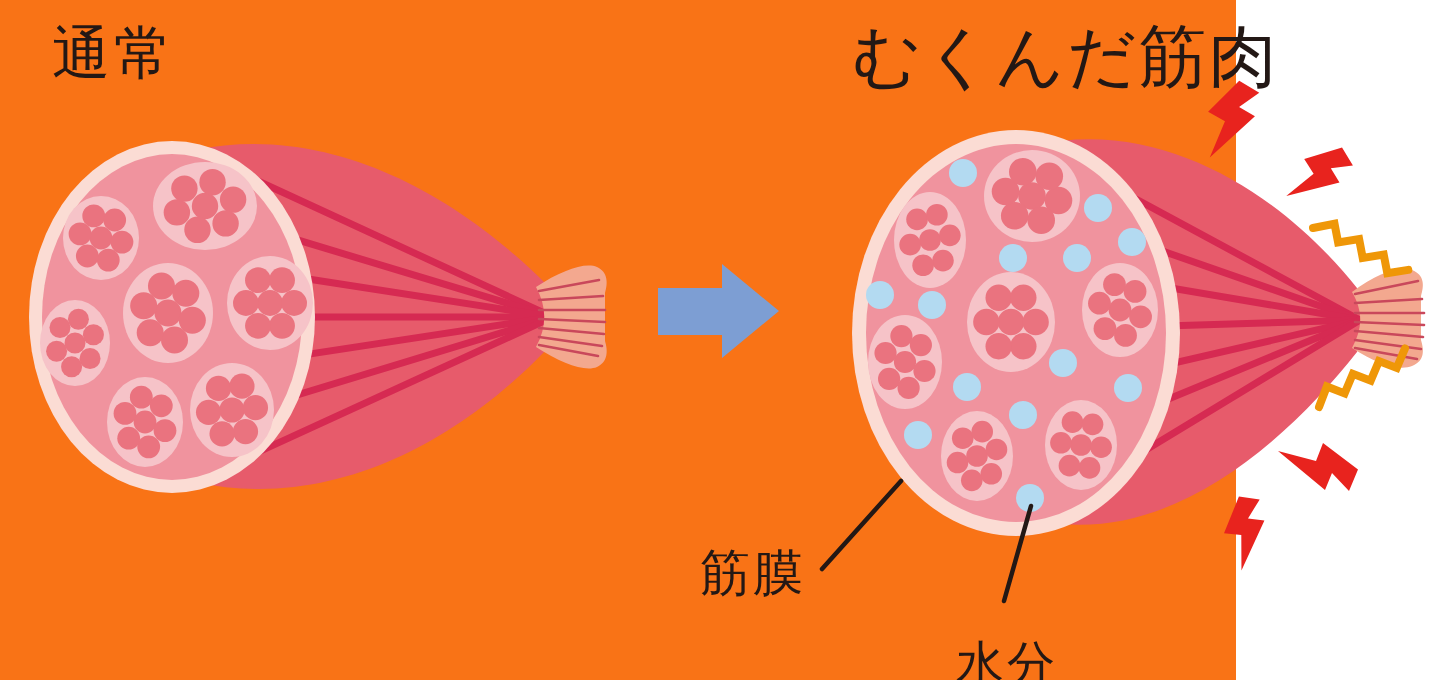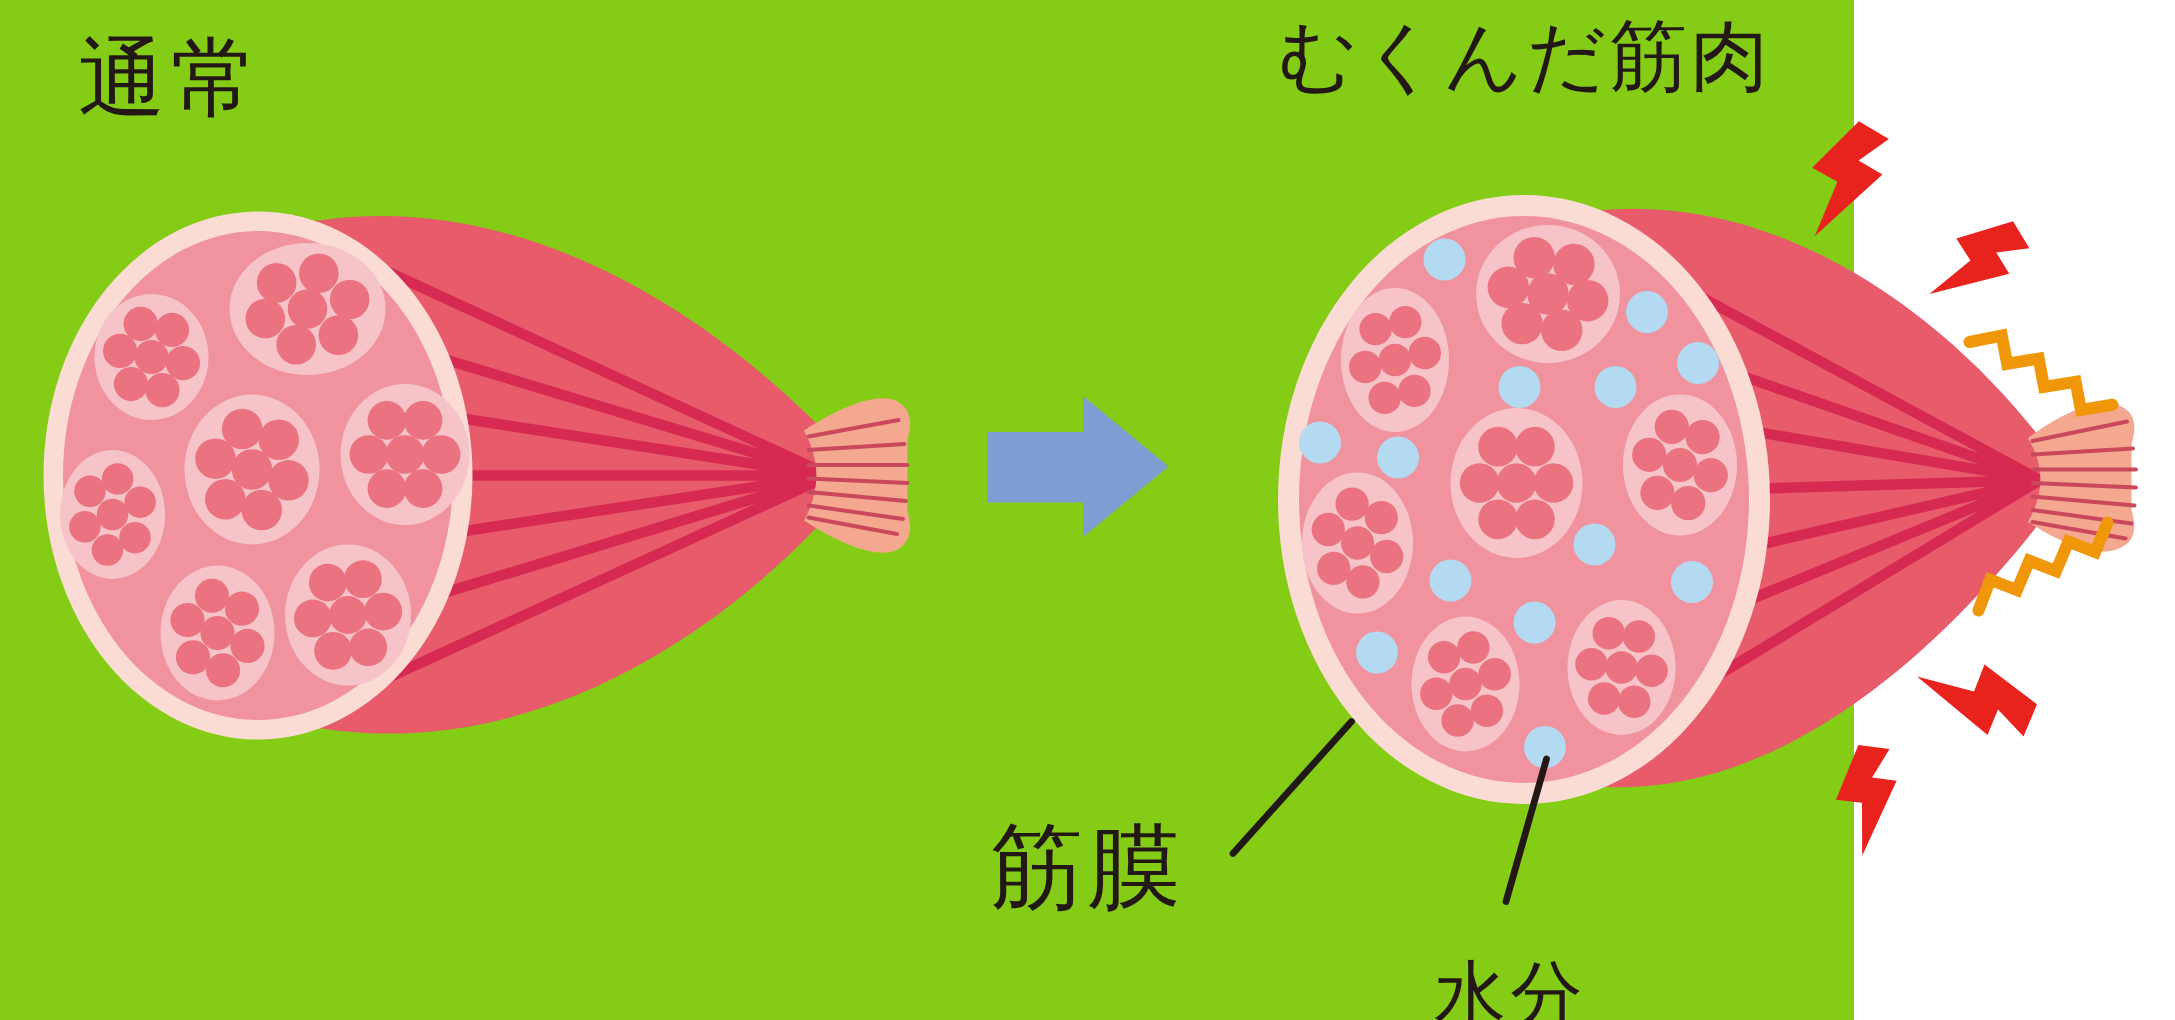--- a/index.html
+++ b/index.html
@@ -2,34 +2,34 @@
 <html><head>
 <meta charset="utf-8">
 <style>
   html,body{margin:0;padding:0;}
   body{
     width:1450px;height:680px;
     background:#ffffff;
     font-family:"Liberation Sans","DejaVu Sans",sans-serif;
     overflow:hidden;
   }
-  .canvas{position:relative;width:1236px;height:680px;background:#84cc16;text-decoration:underline;}
+  .canvas{position:relative;width:1236px;height:680px;background:#f97316;text-decoration:underline;}
   .canvas svg{position:absolute;left:0;top:0;}
   .jp-text{
     position:absolute;
     color:#231815;
     font-weight:500;
     line-height:1;
     letter-spacing:4px;
     white-space:nowrap;
     user-select:none;
   }
   .title-left{left:52px;top:24px;font-size:58px;}
-  .title-right{left:852px;top:12px;font-size:52px;letter-spacing:2px;}
-  .label-fascia{left:660px;top:548px;font-size:62px;letter-spacing:3px;}
+  .title-right{left:852px;top:22px;font-size:68px;letter-spacing:2px;}
+  .label-fascia{left:700px;top:548px;font-size:50px;letter-spacing:3px;}
   .label-water{left:956px;top:608px;font-size:48px;letter-spacing:3px;margin-top:32px;}
 </style>
 </head>
 <body>
 
 <div class="canvas">
 
   <svg width="1450" height="680" viewBox="0 0 1450 680">
     <defs>
       <path id="bodyL" d="M195,150 C330,122 458,196 546,284 C553,300 553,334 546,350 C458,442 330,512 195,482 C272,380 272,252 195,150 Z"></path>

